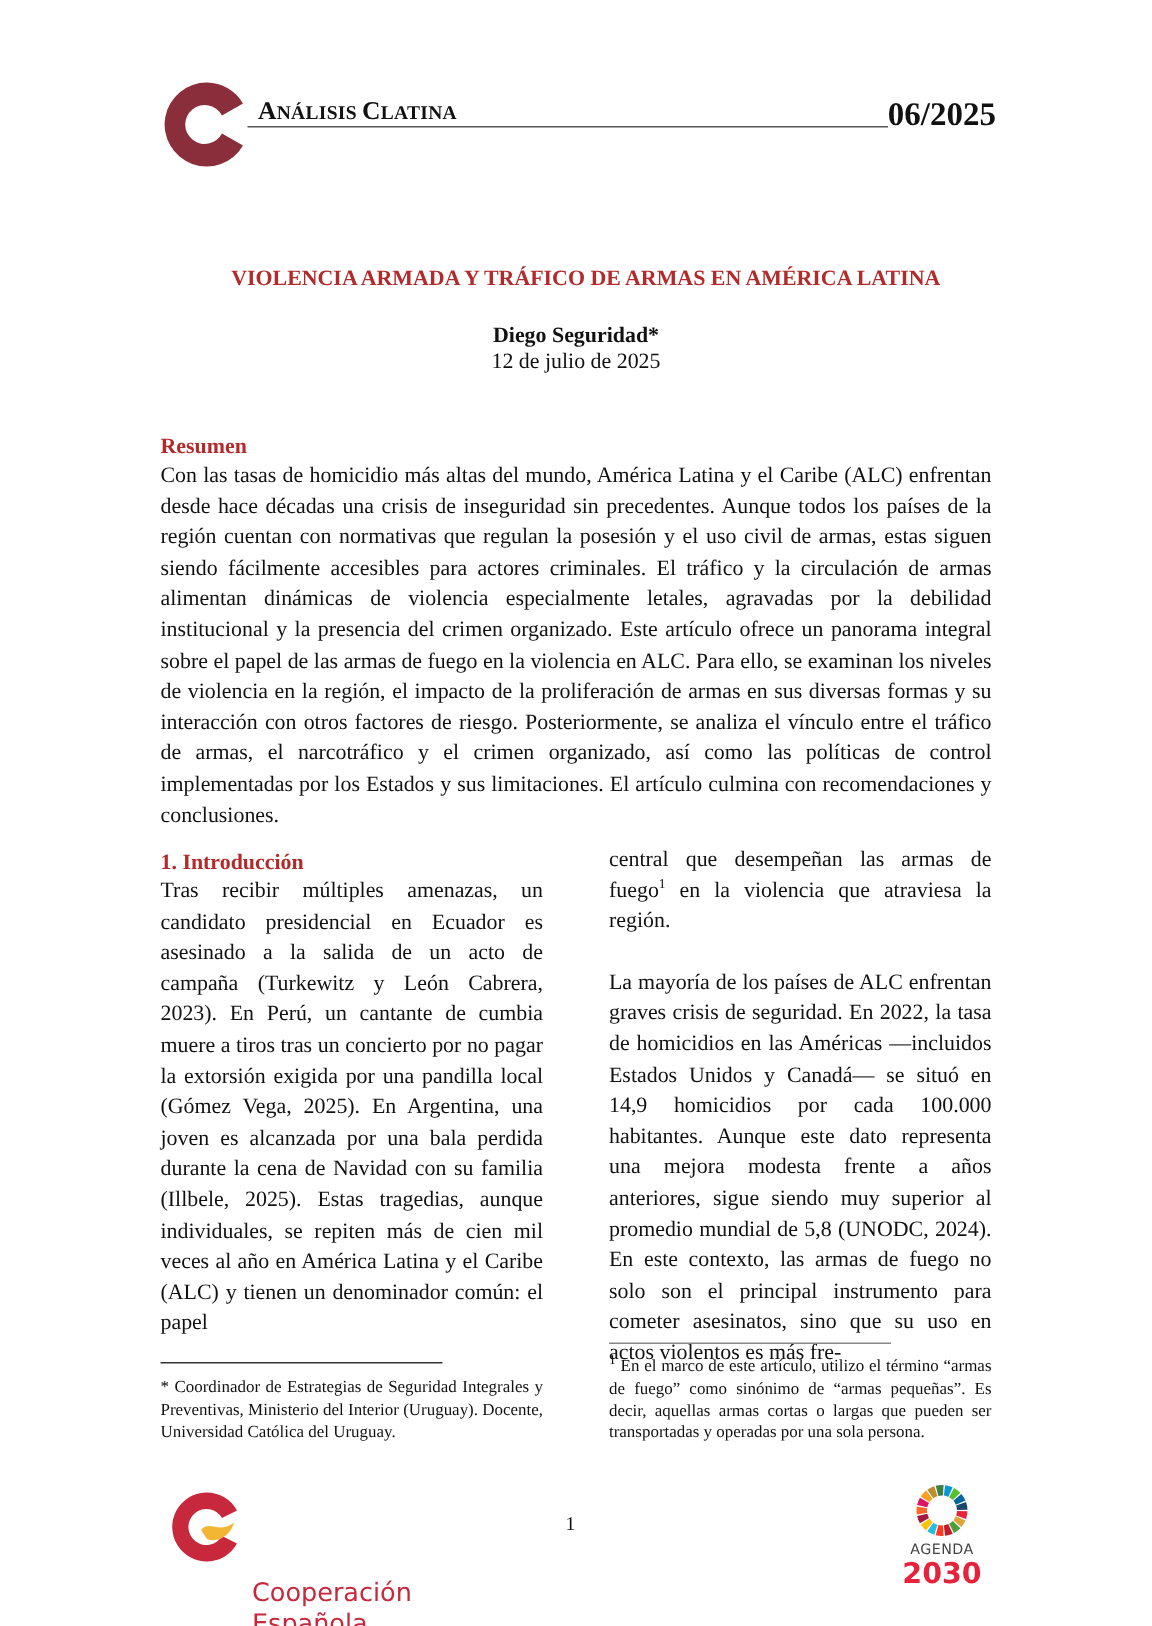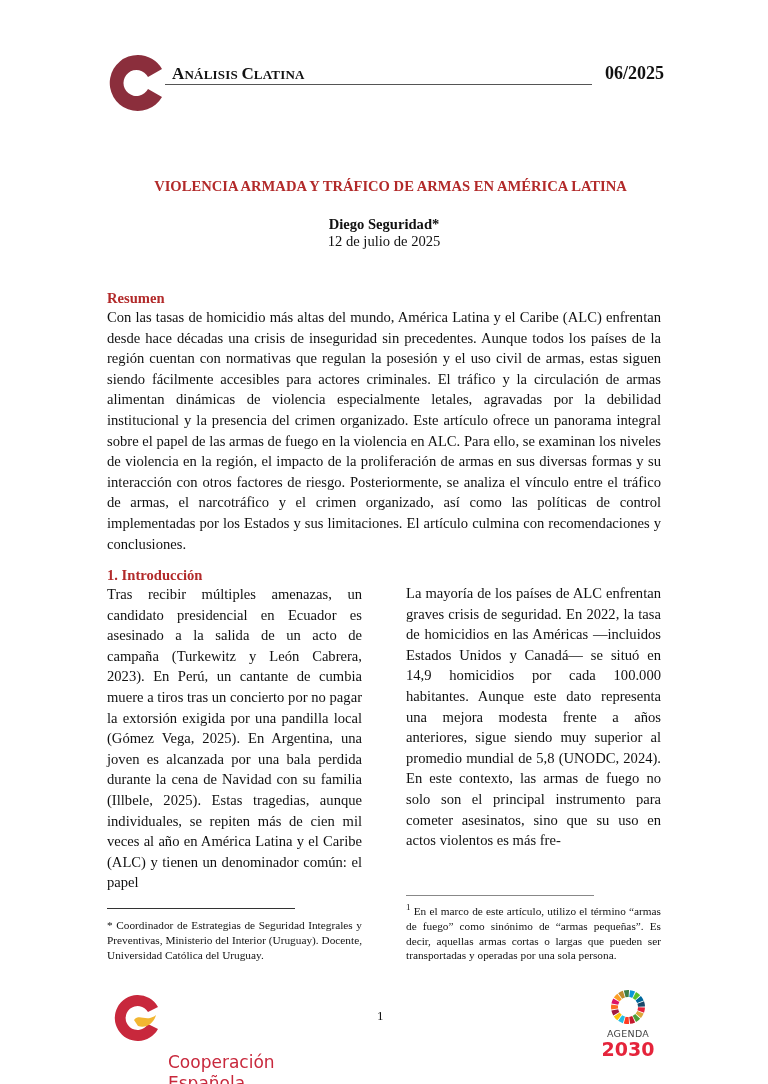--- a/index.html
+++ b/index.html
@@ -4,21 +4,21 @@
 <style>
   html, body { margin: 0; padding: 0; background: #ffffff; }
   body { width: 768px; height: 1084px; position: relative; overflow: hidden;
          font-family: "Liberation Serif", "DejaVu Serif", serif; color: #111; }
   .abs { position: absolute; }
 
   
   #logo-c { left: 108px; top: 53px; width: 60px; height: 60px; }
   #header-title { left: 172px; top: 64px; font-weight: bold; font-size: 17px; letter-spacing: 0.2px; }
   #header-title .sc { font-size: 13px; }
-  #header-date { right: 104px; top: 63px; font-weight: bold; font-size: 18px; }
+  #header-date { right: 104px; top: 63px; font-weight: bold; font-size: 22px; }
   #header-rule { left: 165px; top: 84px; width: 427px; height: 0; border-top: 1.5px solid #555; }
 
   
   #doc-title { left: 0; right: 0; top: 178px; text-align: center; color: #b22a2a; font-weight: bold; font-size: 14.6px; padding-left: 13px; }
   #author { left: 0; right: 0; top: 216px; text-align: center; font-weight: bold; font-size: 14.6px; }
   #pubdate { left: 0; right: 0; top: 233px; text-align: center; font-size: 14.6px; }
 
   
   #abstract-heading { left: 107px; top: 290px; color: #b22a2a; font-weight: bold; font-size: 14.6px; }
   #abstract { left: 107px; top: 307px; width: 554px; font-size: 14.6px; line-height: 20.6px; text-align: justify; hyphens: manual; }
@@ -60,20 +60,21 @@
 <div id="doc-title" class="abs">VIOLENCIA ARMADA Y TRÁFICO DE ARMAS EN AMÉRICA LATINA</div>
 <div id="author" class="abs">Diego Seguridad*</div>
 <div id="pubdate" class="abs">12 de julio de 2025</div>
 
 <div id="abstract-heading" class="abs">Resumen</div>
 <div id="abstract" class="abs">Con las tasas de homicidio más altas del mundo, América Latina y el Caribe (ALC) enfrentan desde hace décadas una crisis de inseguridad sin precedentes. Aunque todos los países de la región cuentan con normativas que regulan la posesión y el uso civil de armas, estas siguen siendo fácilmente accesibles para actores criminales. El tráfico y la circulación de armas alimentan dinámicas de violencia especialmente letales, agravadas por la debilidad institucional y la presencia del crimen organizado. Este artículo ofrece un panorama integral sobre el papel de las armas de fuego en la violencia en ALC. Para ello, se examinan los niveles de violencia en la región, el impacto de la proliferación de armas en sus diversas formas y su interacción con otros factores de riesgo. Posteriormente, se analiza el vínculo entre el tráfico de armas, el narcotráfico y el crimen organizado, así como las políticas de control implementadas por los Estados y sus limitaciones. El artículo culmina con recomendaciones y conclusiones.</div>
 
 <div id="intro-heading" class="abs">1. Introducción</div>
 <div id="col-left" class="abs col">Tras recibir múltiples amenazas, un candidato presidencial en Ecuador es asesinado a la salida de un acto de campaña (Turkewitz y León Cabrera, 2023). En Perú, un cantante de cumbia muere a tiros tras un concierto por no pagar la extorsión exigida por una pandilla local (Gómez Vega, 2025). En Argentina, una joven es alcanzada por una bala perdida durante la cena de Navidad con su familia (Illbele, 2025). Estas tragedias, aunque individuales, se repiten más de cien mil veces al año en América Latina y el Caribe (ALC) y tienen un denominador común: el papel</div>
 <div id="col-right" class="abs col">
+  <div><span>central que desempeñan las armas de fuego</span><sup>1</sup><span> en la violencia que atraviesa la región.</span></div>
   <div class="para-gap"></div>
   <div>La mayoría de los países de ALC enfrentan graves crisis de seguridad. En 2022, la tasa de homicidios en las Américas —incluidos Estados Unidos y Canadá— se situó en 14,9 homicidios por cada 100.000 habitantes. Aunque este dato representa una mejora modesta frente a años anteriores, sigue siendo muy superior al promedio mundial de 5,8 (UNODC, 2024). En este contexto, las armas de fuego no solo son el principal instrumento para cometer asesinatos, sino que su uso en actos violentos es más fre-</div>
 </div>
 
 <div id="fn-rule-left" class="abs fn-rule"></div>
 <div id="fn-left" class="abs fn">* Coordinador de Estrategias de Seguridad Integrales y Preventivas, Ministerio del Interior (Uruguay). Docente, Universidad Católica del Uruguay.</div>
 <div id="fn-rule-right" class="abs fn-rule"></div>
 <div id="fn-right" class="abs fn"><sup>1</sup><span> En el marco de este artículo, utilizo el término “armas de fuego” como sinónimo de “armas pequeñas”. Es decir, aquellas armas cortas o largas que pueden ser transportadas y operadas por una sola persona.</span></div>
 
 <svg id="coop-logo" class="abs" viewBox="0 0 50 50">

